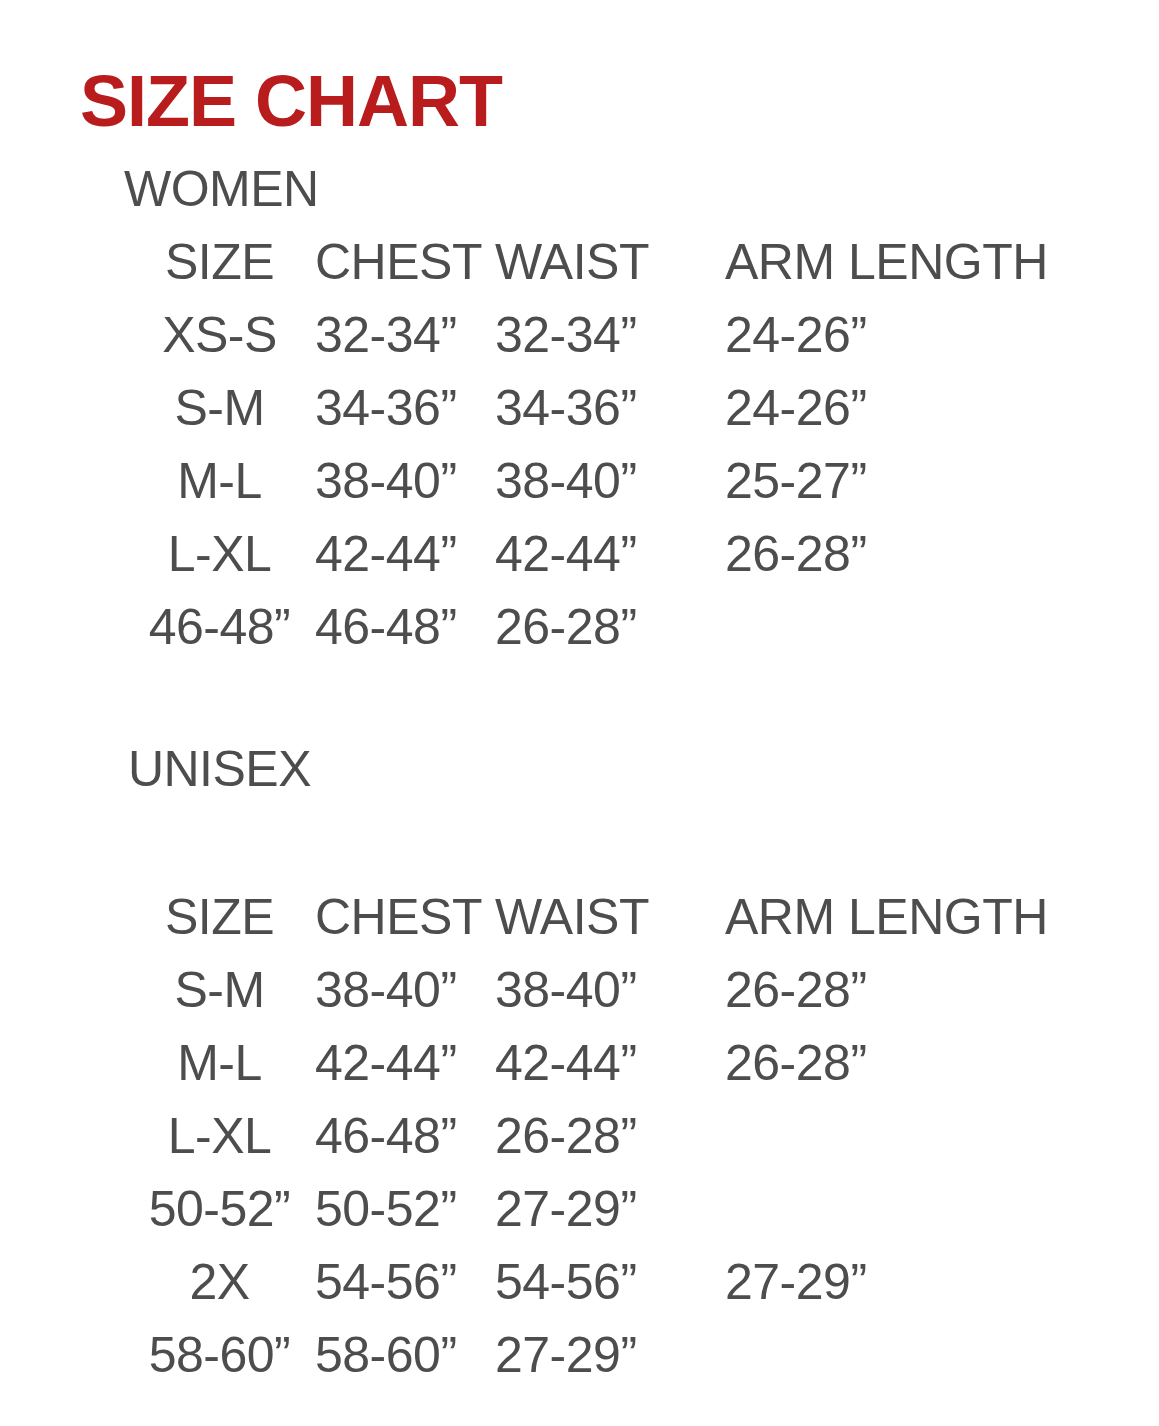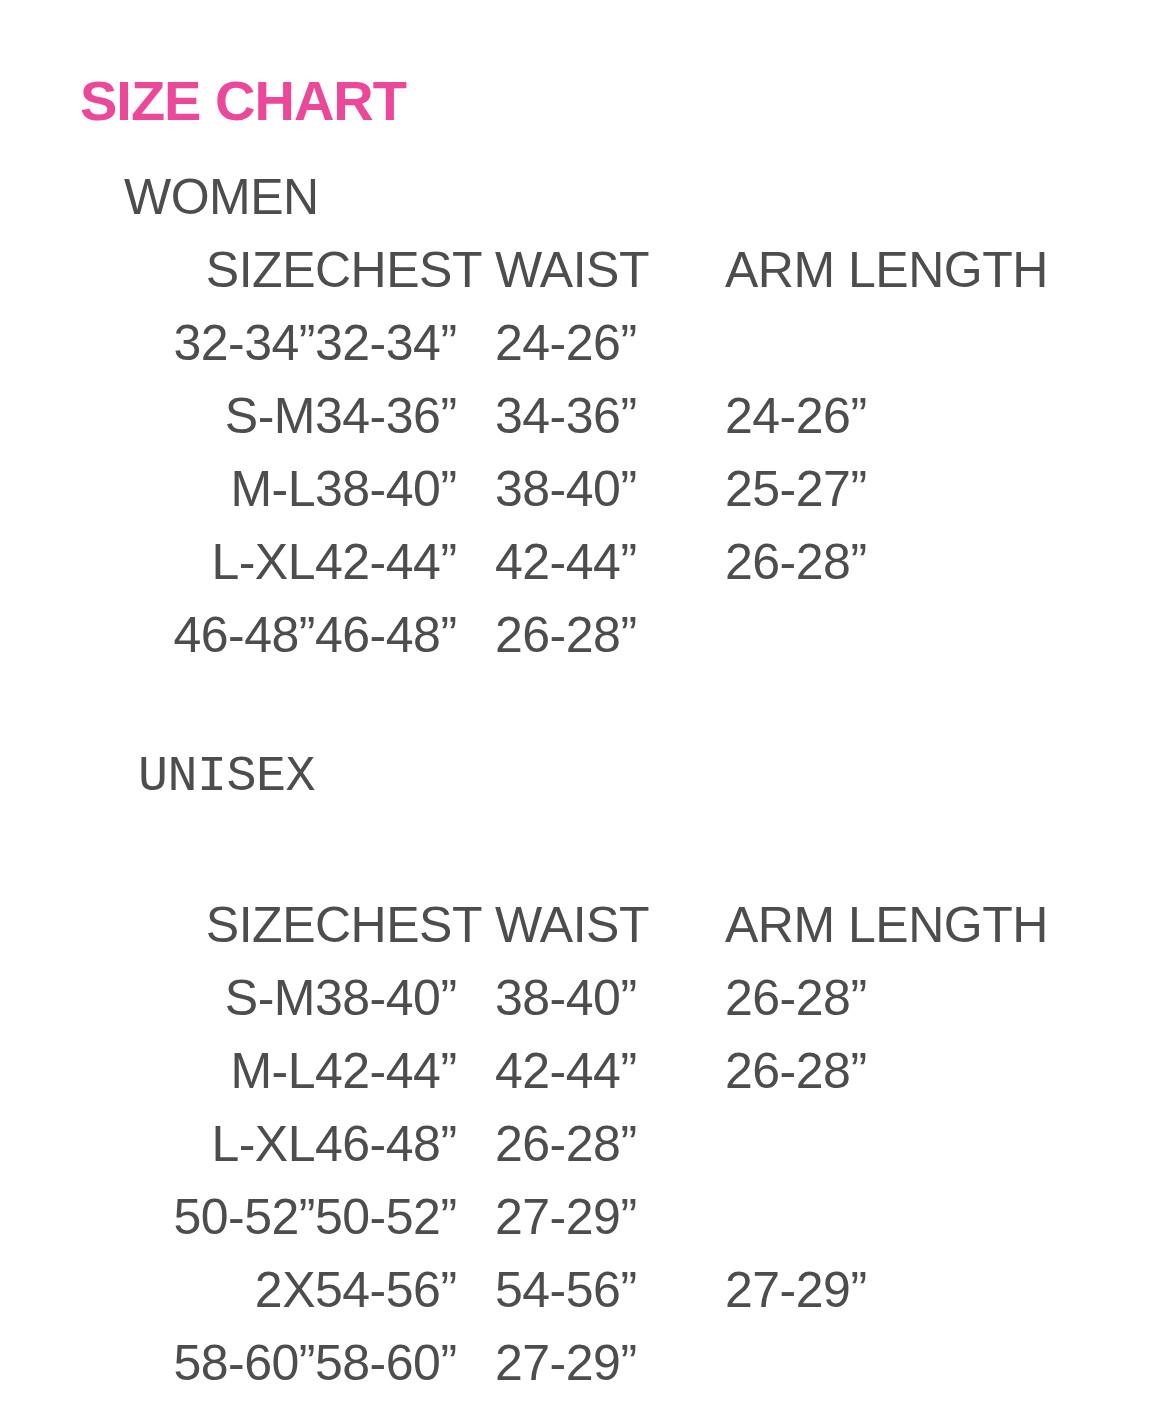--- a/index.html
+++ b/index.html
@@ -8,41 +8,41 @@
     width: 1159px;
     height: 1426px;
     box-sizing: border-box;
     padding: 55px 30px 0 80px;
     background: #ffffff;
     font-family: "Liberation Sans", sans-serif;
     color: #4d4d4d;
     overflow: hidden;
   }
   .title {
-    margin: 0 0 13px 0;
-    font-size: 56px;
+    margin: 0 0 5px 0;
+    font-size: 72px;
     line-height: 92px;
     font-weight: 700;
     letter-spacing: -1px;
-    color: #ec4899;
+    color: #b91c1c;
   }
   .grid-row {
     display: grid;
     grid-template-columns: 235px 180px 230px 330px;
     height: 73px;
     align-items: center;
     font-size: 50px;
     letter-spacing: -0.5px;
     line-height: 1;
     white-space: nowrap;
   }
   .grid-row > div { text-align: left; }
-  .grid-row > div:first-child { text-align: right; margin-left: 44px; }
+  .grid-row > div:first-child { text-align: center; margin-left: 44px; }
   .section-label-row > div { text-align: left; }
-  .section-unisex .section-label-row { margin-top: 69px; font-family: Liberation Mono, monospace; }
+  .section-unisex .section-label-row { margin-top: 69px; }
   .section-unisex .header-row { margin-top: 75px; }
 </style>
 </head>
 <body>
 
 <div class="page">
 
   <h1 class="title">SIZE CHART</h1>
 
   <div class="section section-women">
@@ -51,20 +51,21 @@
     </div>
     <div class="grid-row header-row">
       <div>SIZE</div>
       <div>CHEST</div>
       <div>WAIST</div>
       <div>ARM LENGTH</div>
     </div>
     <div>
 
         <div class="grid-row data-row">
+          <div>XS-S</div>
           <div>32-34”</div>
           <div>32-34”</div>
           <div>24-26”</div>
         </div>
 
         <div class="grid-row data-row">
           <div>S-M</div>
           <div>34-36”</div>
           <div>34-36”</div>
           <div>24-26”</div>

